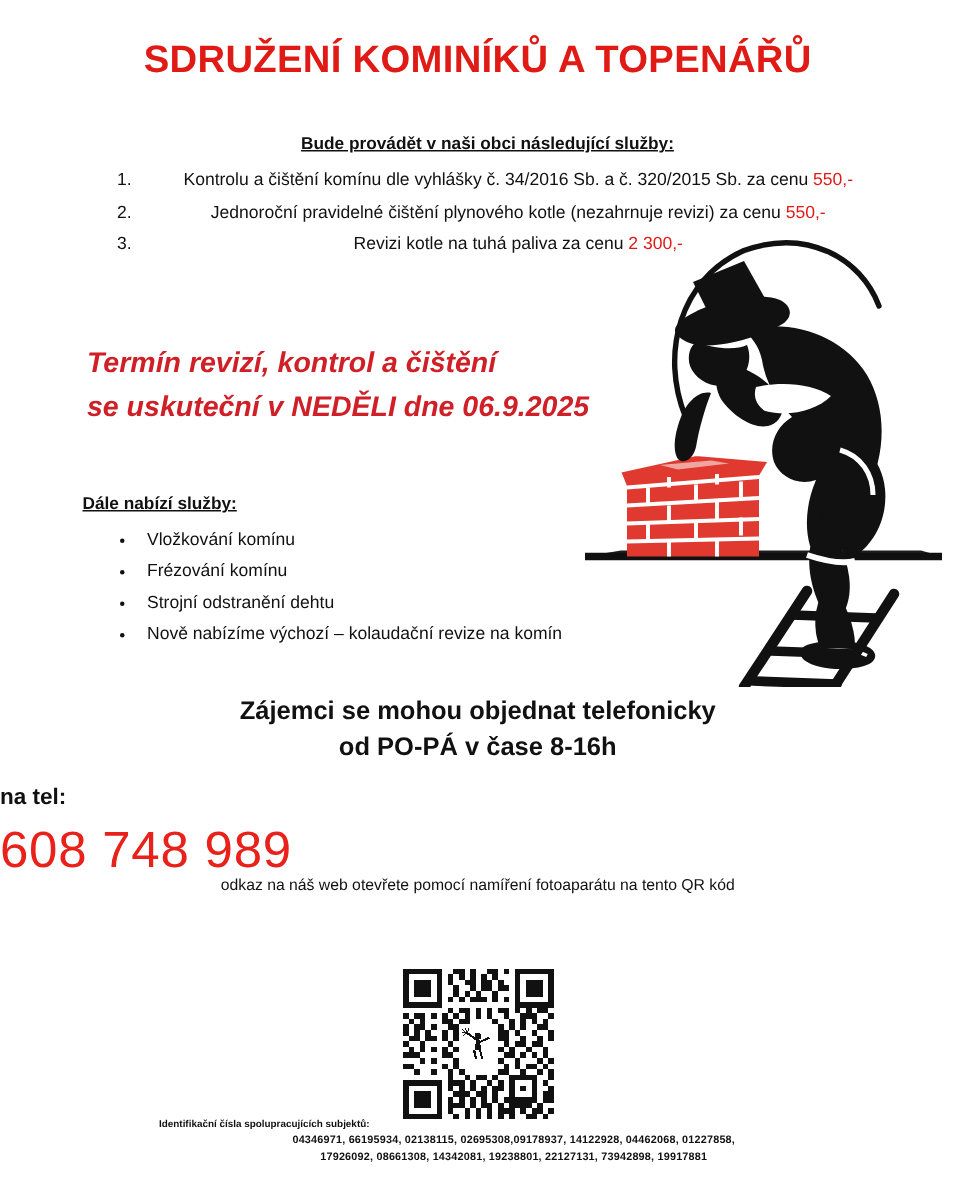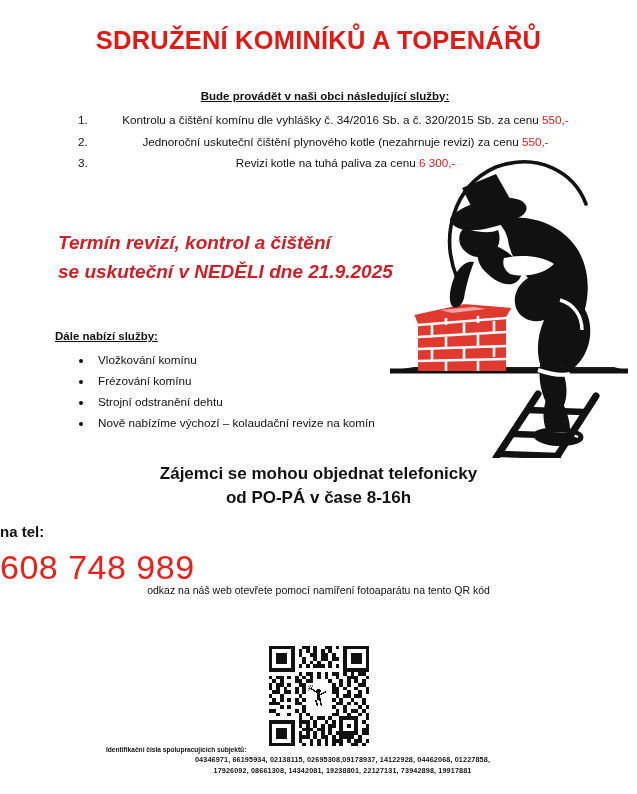--- a/index.html
+++ b/index.html
@@ -304,28 +304,28 @@
         <path d="M136 276 L192 278" stroke-width="6.5"></path>
         <path d="M124 296 L180 298" stroke-width="6.5"></path>
       </g>
     </svg>
   </div>
 
   <div class="services-block">
     <div class="block-heading">Bude provádět v naši obci následující služby:</div>
     <ol class="services">
       <li><span>Kontrolu a čištění komínu dle vyhlášky č. 34/2016 Sb. a č. 320/2015 Sb. za cenu </span><span class="price">550,-</span></li>
-      <li><span>Jednoroční uskuteční čištění plynového kotle (nezahrnuje revizi) za cenu </span><span class="price">550,-</span></li>
-      <li><span>Revizi kotle na tuhá paliva za cenu </span><span class="price">6 300,-</span></li>
+      <li><span>Jednoroční pravidelné čištění plynového kotle (nezahrnuje revizi) za cenu </span><span class="price">550,-</span></li>
+      <li><span>Revizi kotle na tuhá paliva za cenu </span><span class="price">2 300,-</span></li>
     </ol>
   </div>
 
   <div class="announce">
     <div>Termín revizí, kontrol a čištění</div>
-    <div>se uskuteční v NEDĚLI dne 21.9.2025</div>
+    <div>se uskuteční v NEDĚLI dne 06.9.2025</div>
   </div>
 
   <div class="further-block">
     <div class="block-heading">Dále nabízí služby:</div>
     <ul class="further">
       <li>Vložkování komínu</li>
       <li>Frézování komínu</li>
       <li>Strojní odstranění dehtu</li>
       <li>Nově nabízíme výchozí – kolaudační revize na komín</li>
     </ul>

